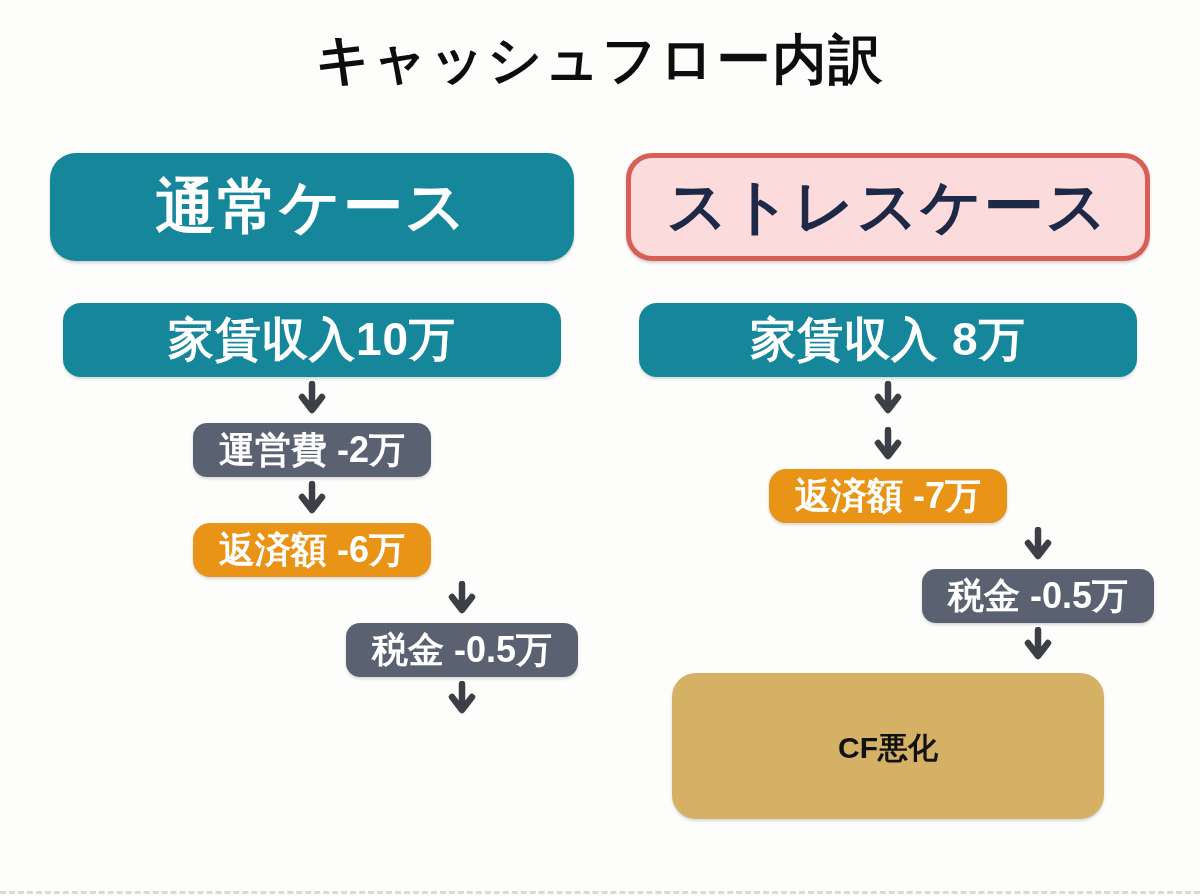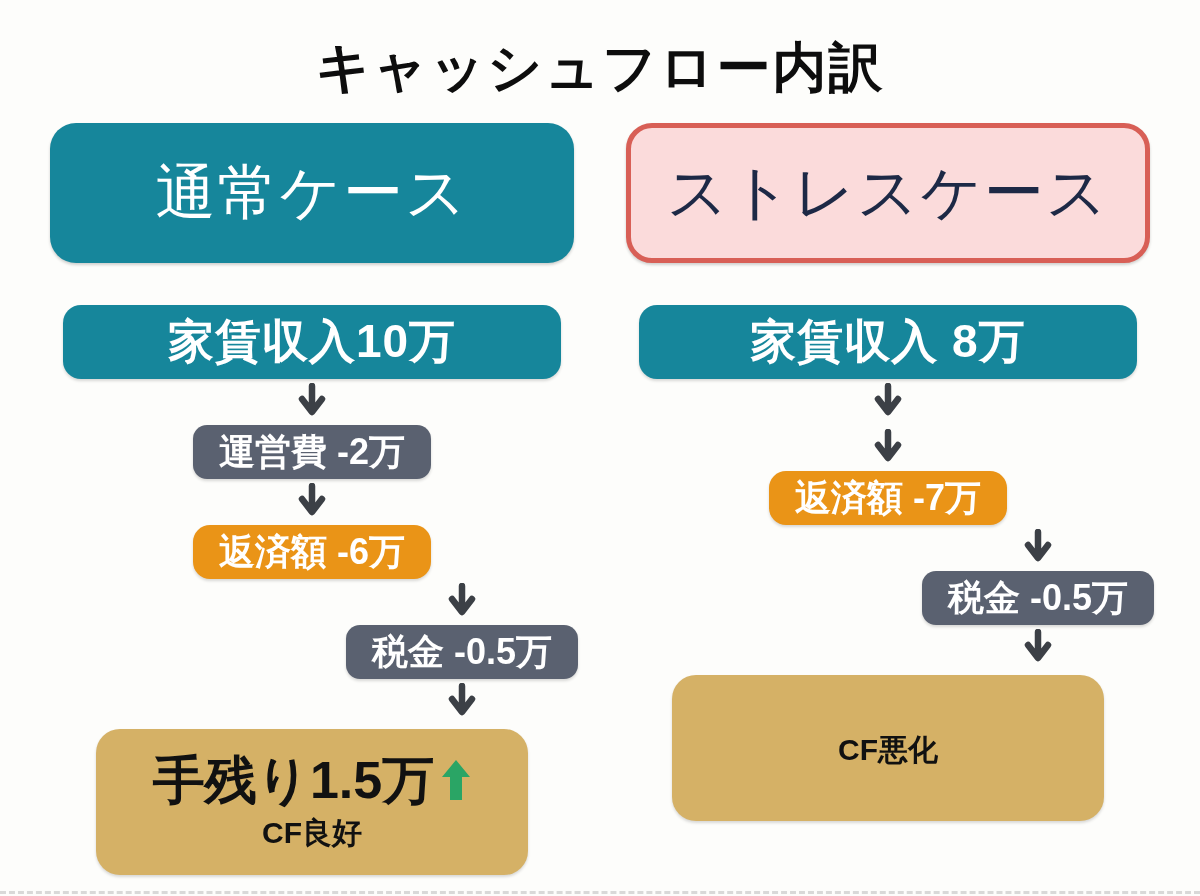--- a/index.html
+++ b/index.html
@@ -8,32 +8,33 @@
     --arrow:#3c4046; --green:#2aa565; --red:#e2251b; --ink:#0d0d0d; --bg:#fdfdfb;
   }
   *{ margin:0; padding:0; box-sizing:border-box; }
   html,body{ width:1200px; height:896px; overflow:hidden; }
   body{
     background:var(--bg);
     font-family:"Liberation Sans","DejaVu Sans",sans-serif;
     position:relative;
   }
   .title{
-    text-align:center; margin-top:35px; font-size:54px; line-height:64px;
+    text-align:center; margin-top:27px; font-size:54px; line-height:64px;
     font-weight:800; color:var(--ink); letter-spacing:2px;
   }
   .layout{
     display:flex; justify-content:center; gap:52px; margin-top:24px;
   }
   .column{ width:524px; display:flex; flex-direction:column; align-items:center; }
   .case-header{
-    width:100%; height:140px; border-radius:26px;
+    width:100%; height:108px; border-radius:26px;
     display:flex; align-items:center; justify-content:center;
-    font-size:60px; font-weight:400; letter-spacing:2px;
+    font-size:60px; font-weight:700; letter-spacing:2px;
     box-shadow:0 2px 3px rgba(0,0,0,.18);
+    margin-top:38px;
   }
   .header-teal{ background:var(--teal); color:#ffffff; }
   .header-pink{ background:var(--pink-bg); border:5px solid var(--pink-border); color:var(--navy); }
   .box{
     display:flex; align-items:center; justify-content:center;
     color:#ffffff; font-weight:800; white-space:nowrap;
     box-shadow:0 2px 3px rgba(0,0,0,.15);
   }
   .income{
     margin-top:42px; width:498px; height:74px; border-radius:18px;
@@ -98,29 +99,20 @@
     </svg>
 
     <div class="box pill bg-gray offset">
       <span>税金 -0.5万</span>
     </div>
 
     <svg class="flow-arrow offset" width="30" height="38" viewBox="0 0 30 38">
       <path d="M15 3v22M5 16l10 13 10-13" fill="none" stroke="var(--arrow)" stroke-width="6.5" stroke-linecap="round" stroke-linejoin="round"></path>
     </svg>
 
-    <div class="result">
-      <div class="result-main">
-        <span>手残り1.5万</span>
-        <svg class="trend-icon" width="30" height="42" viewBox="0 0 30 42">
-          <polygon points="15,1 29,18 21,18 21,41 9,41 9,18 1,18" fill="var(--green)"></polygon>
-        </svg>
-      </div>
-      <div class="result-sub">CF良好</div>
-    </div>
   </section>
 
   <section class="column">
     <div class="case-header header-pink">
       <span>ストレスケース</span>
     </div>
 
     <div class="box income">
       <span>家賃収入 8万</span>
     </div>

